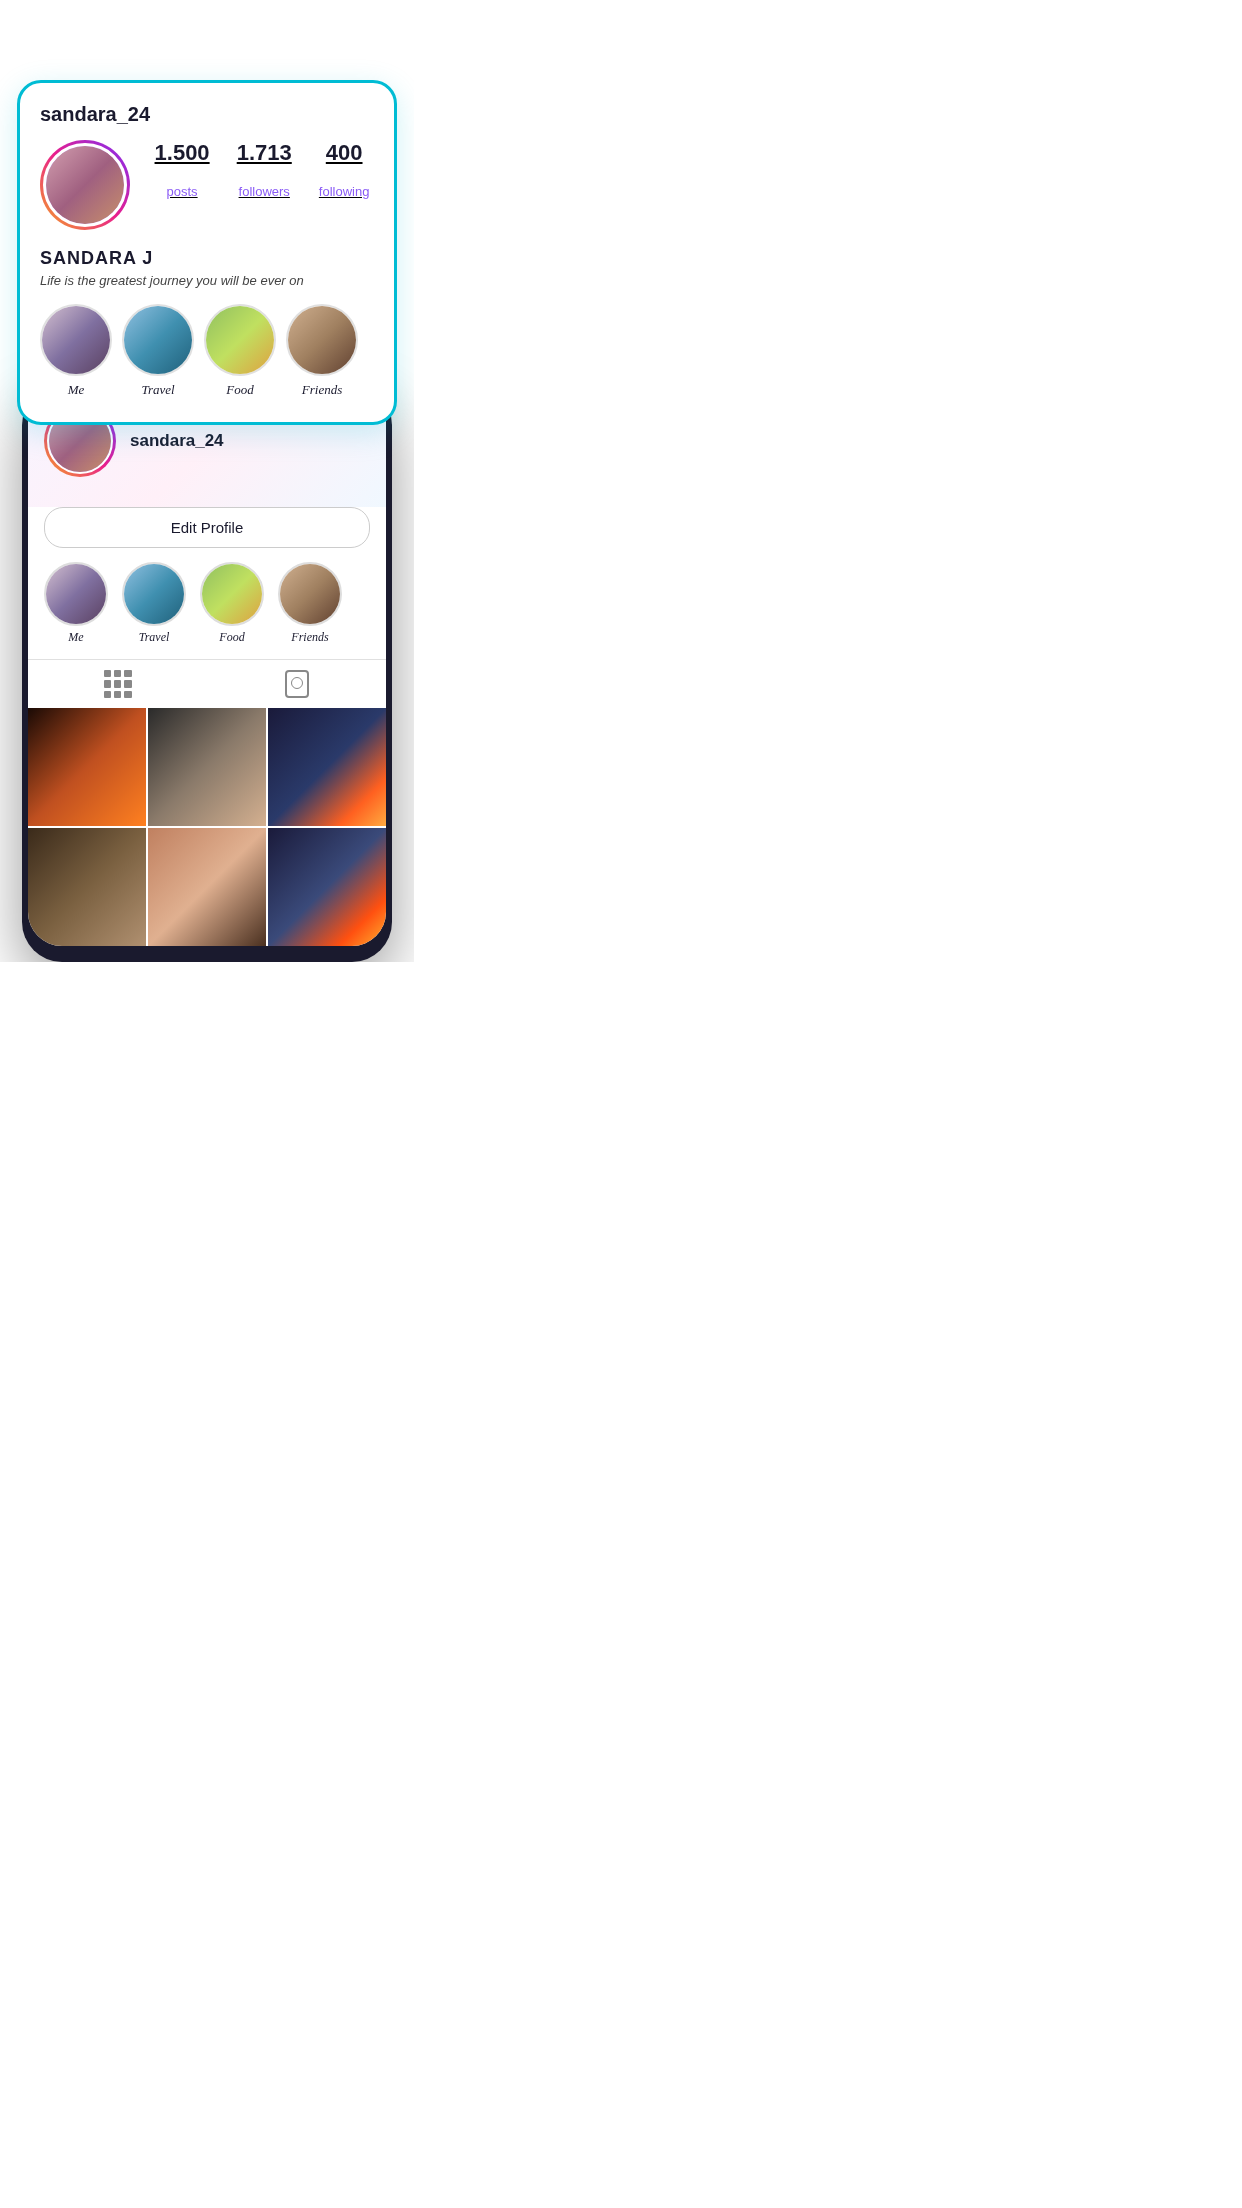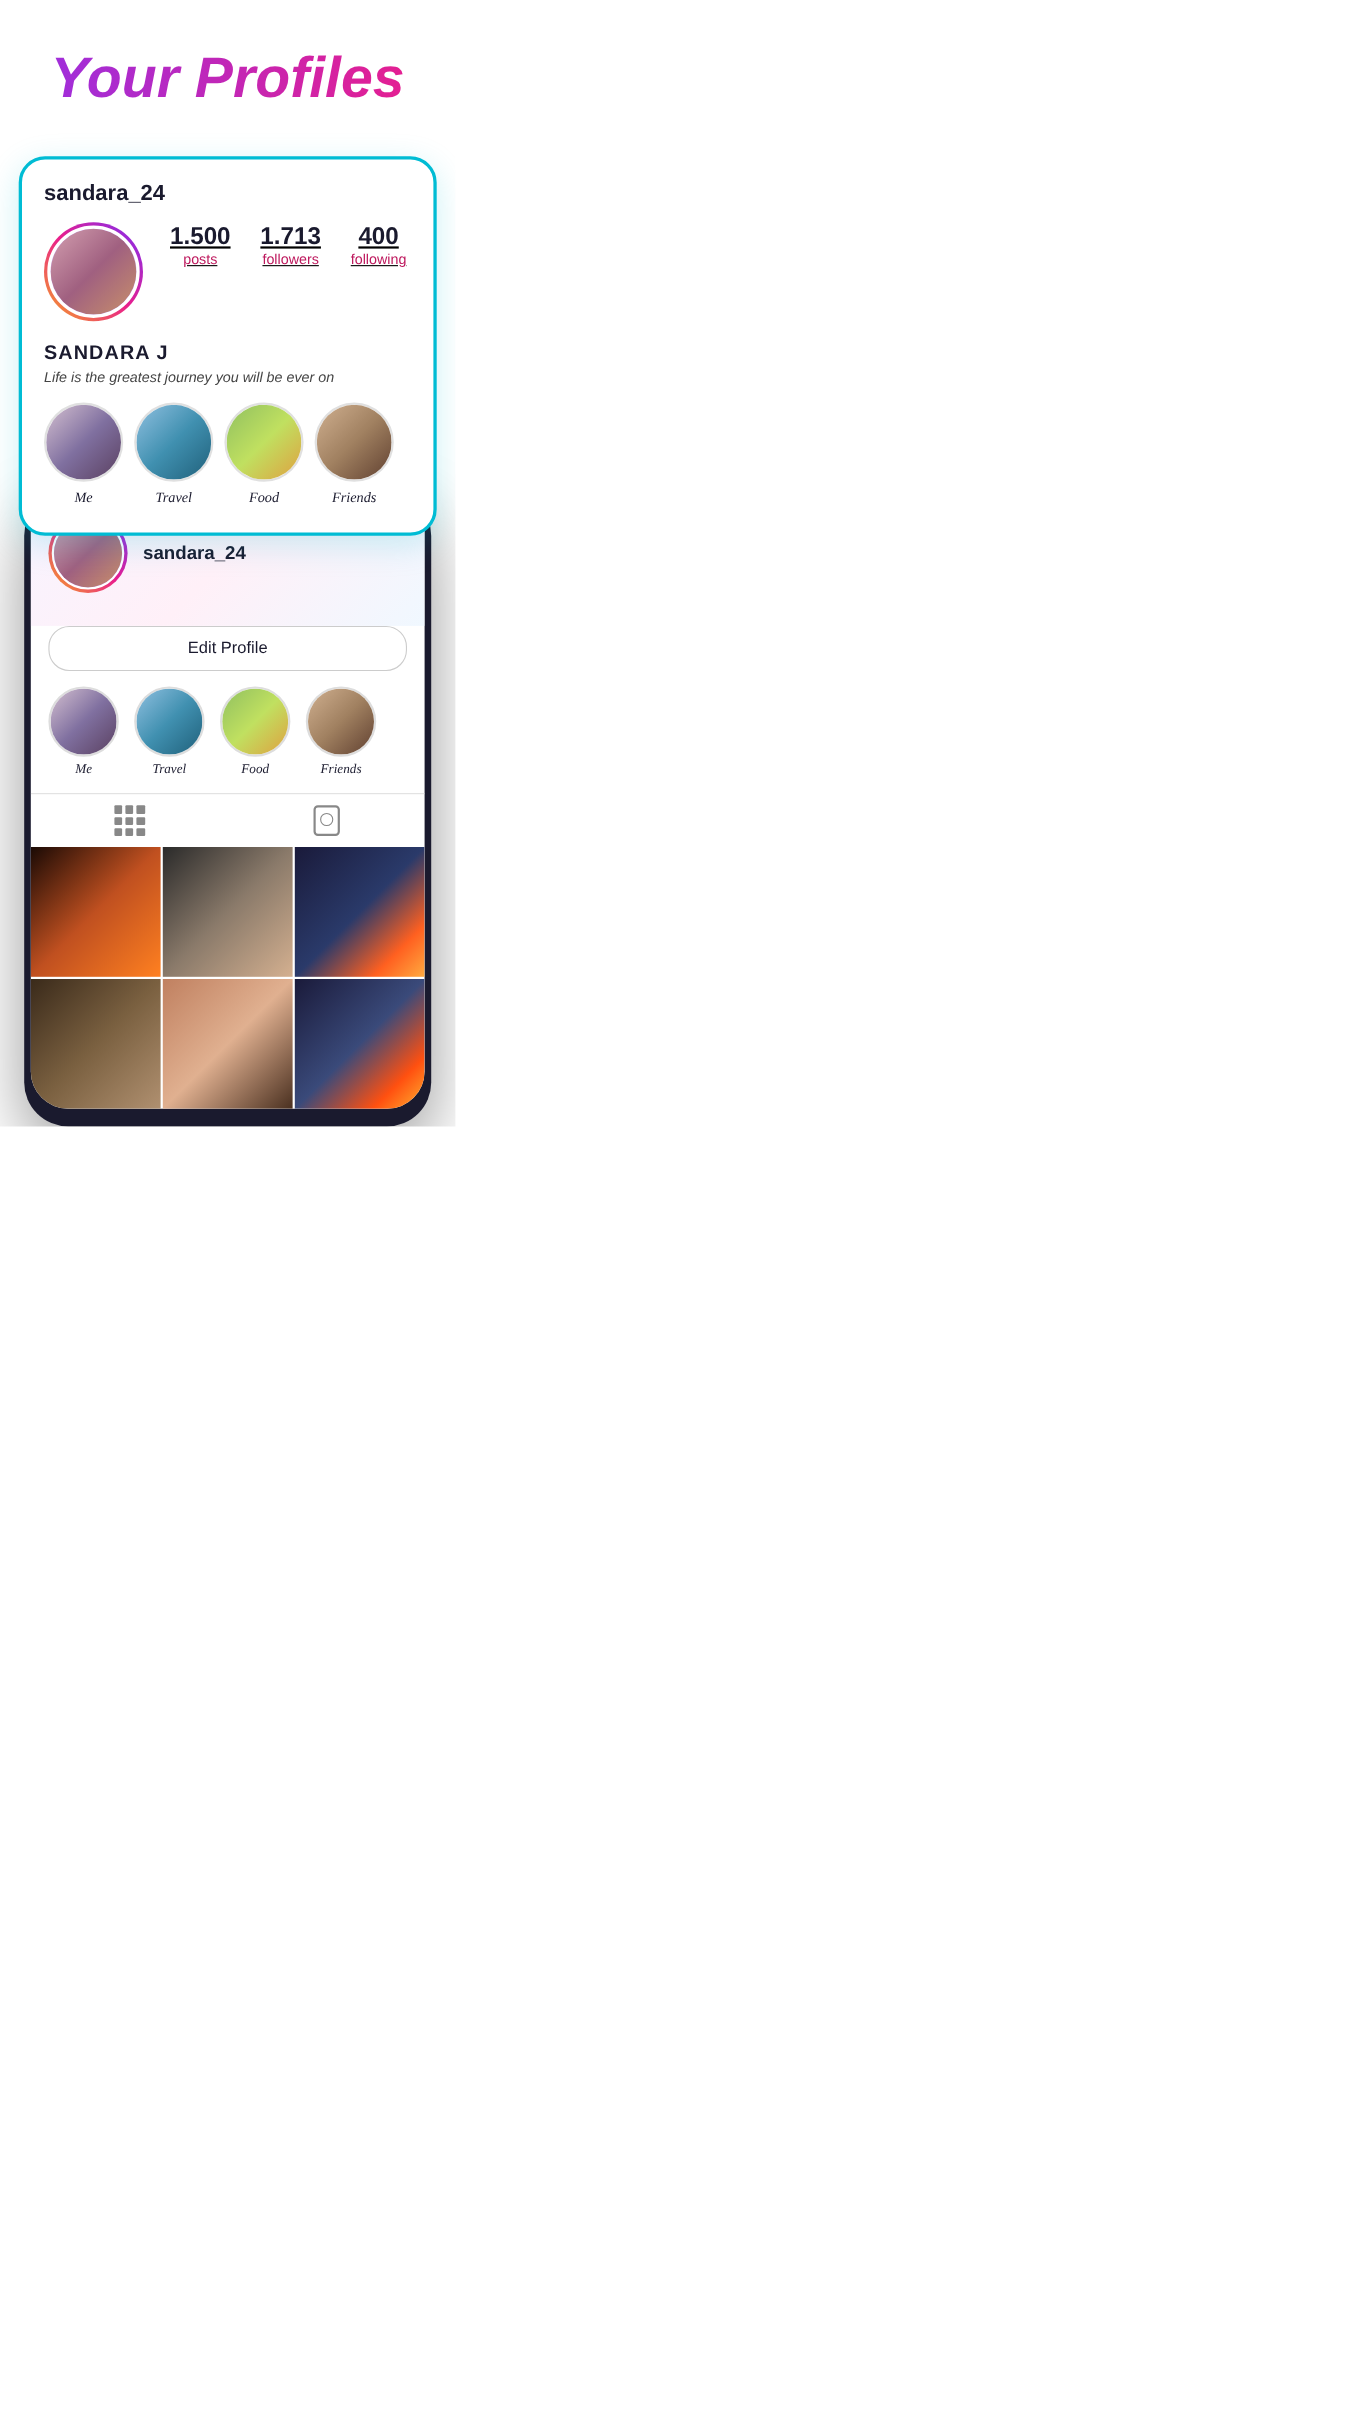--- a/index.html
+++ b/index.html
@@ -116,21 +116,22 @@
     .stat-item {
       text-align: center;
     }
     .stat-number {
       font-size: 22px;
       font-weight: 700;
       color: #1a1a2e;
     }
     .stat-label {
       font-size: 13px;
-      color: #be185d;
+      color: #8b5cf6;
+      margin-top: 18px;
     }
     .card-display-name {
       font-size: 18px;
       font-weight: 800;
       letter-spacing: 1px;
       color: #1a1a2e;
       margin-bottom: 4px;
       font-variant: small-caps;
     }
     .card-bio {
@@ -343,21 +344,20 @@
     
     .hl-me { background: linear-gradient(135deg, #d4c0d0 0%, #8070a0 50%, #5a4060 100%); }
     .hl-travel { background: linear-gradient(135deg, #90c0e0 0%, #4090b0 50%, #20607a 100%); }
     .hl-food { background: linear-gradient(135deg, #90c060 0%, #c0e060 50%, #e0a040 100%); }
     .hl-friends { background: linear-gradient(135deg, #d0b090 0%, #a08060 50%, #604030 100%); }
   </style>
 </head>
 <body>
 
 <div class="hero">
-  <div class="hero-title-line2">Your Profiles</div>
 </div>
 
 <div class="profile-card-container">
   <div class="triangle-yellow"></div>
   <div class="triangle-pink"></div>
   <div class="profile-card">
     <div class="card-username">sandara_24</div>
     <div class="card-top-row">
       <div class="card-avatar-wrap">
         <div class="card-avatar-inner">

